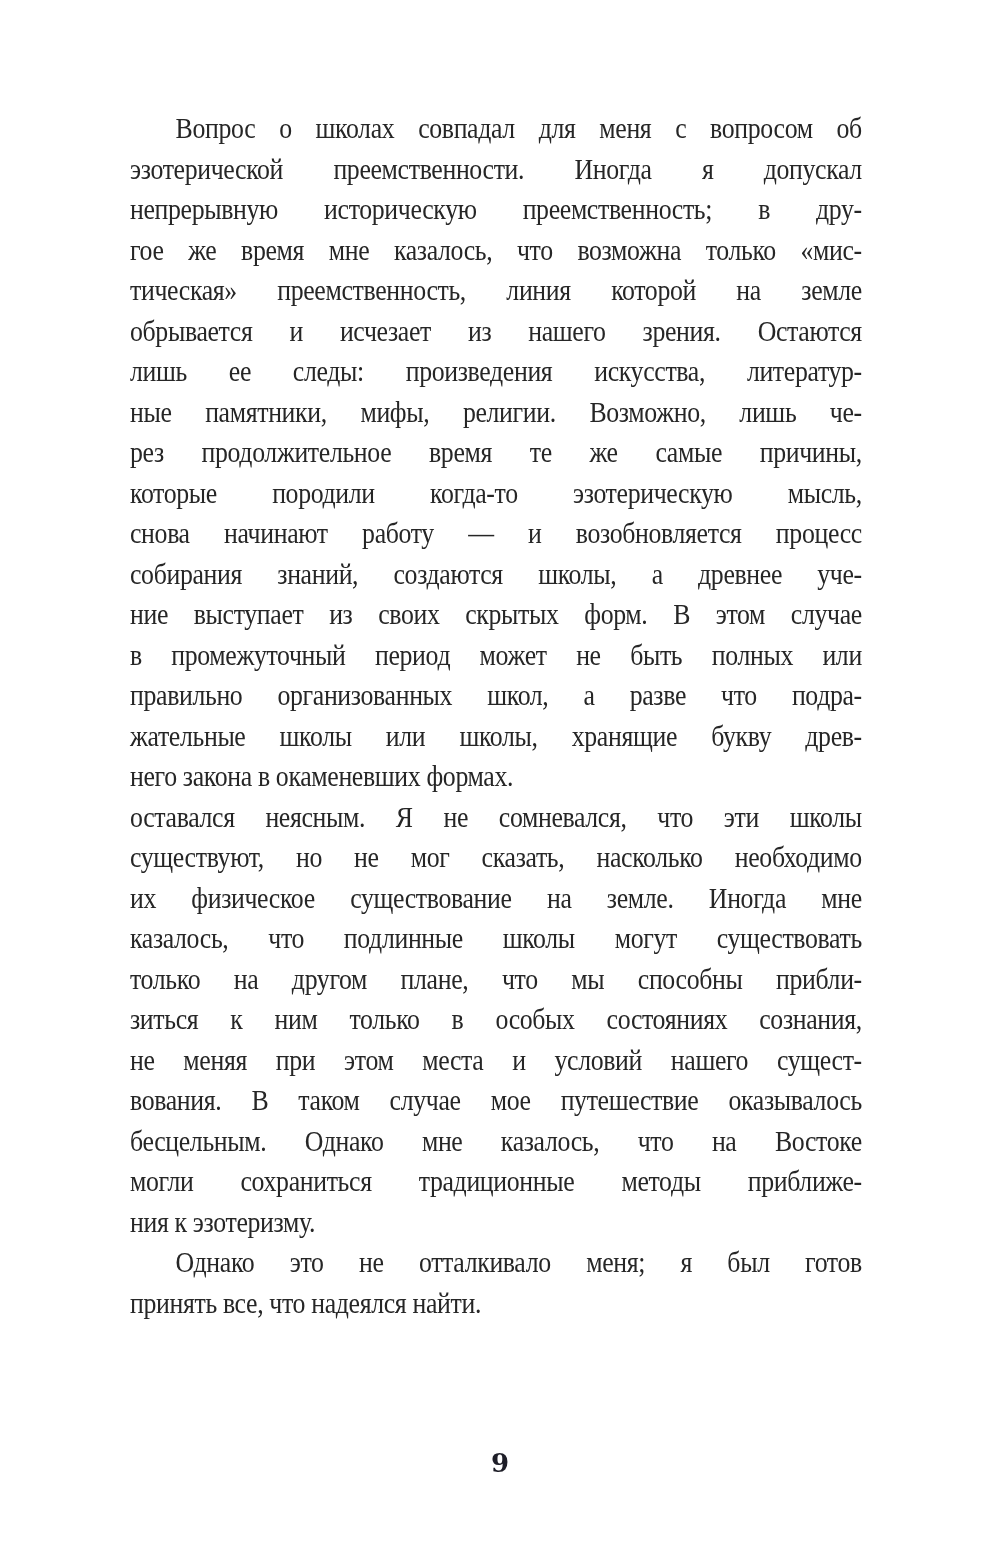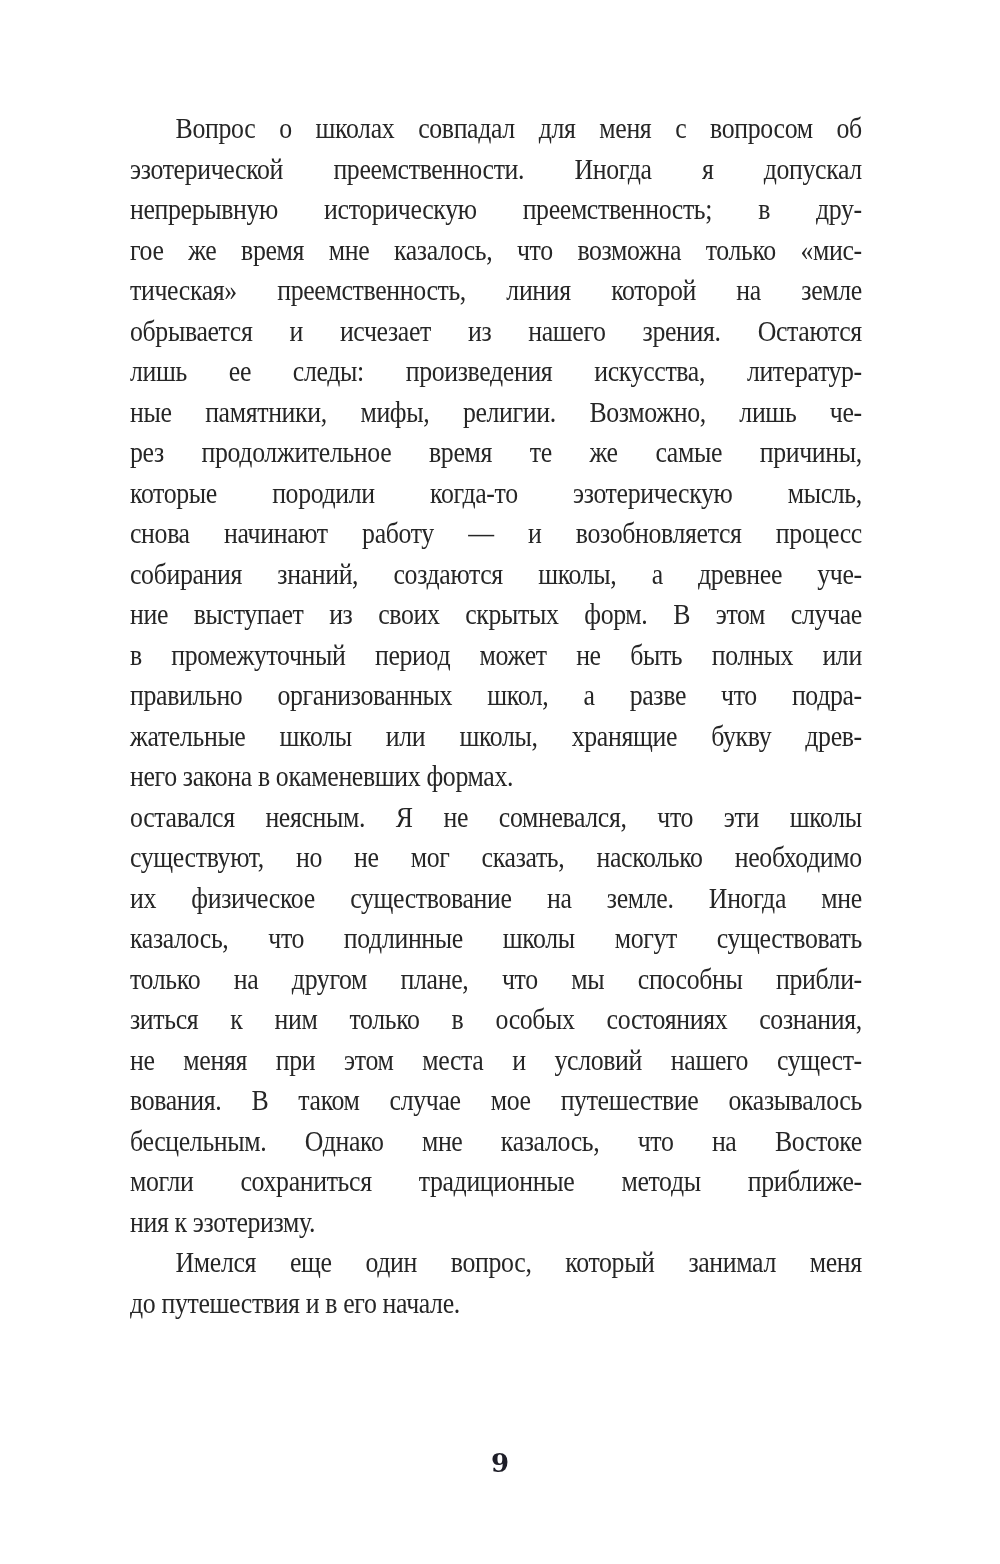--- a/index.html
+++ b/index.html
@@ -84,20 +84,20 @@
     <div class="line">казалось, что подлинные школы могут существовать</div>
     <div class="line">только на другом плане, что мы способны прибли-</div>
     <div class="line">зиться к ним только в особых состояниях сознания,</div>
     <div class="line">не меняя при этом места и условий нашего сущест-</div>
     <div class="line">вования. В таком случае мое путешествие оказывалось</div>
     <div class="line">бесцельным. Однако мне казалось, что на Востоке</div>
     <div class="line">могли сохраниться традиционные методы приближе-</div>
     <div class="line last">ния к эзотеризму.</div>
   </div>
 
+  <div>
+    <div class="line indent">Однако это не отталкивало меня; я был готов</div>
+    <div class="line last">принять все, что надеялся найти.</div>
+  </div>
 
-  <div>
-    <div class="line indent">Имелся еще один вопрос, который занимал меня</div>
-    <div class="line last">до путешествия и в его начале.</div>
-  </div>
 </div>
 
 <div class="page-number">9</div>
 
 </body></html>

